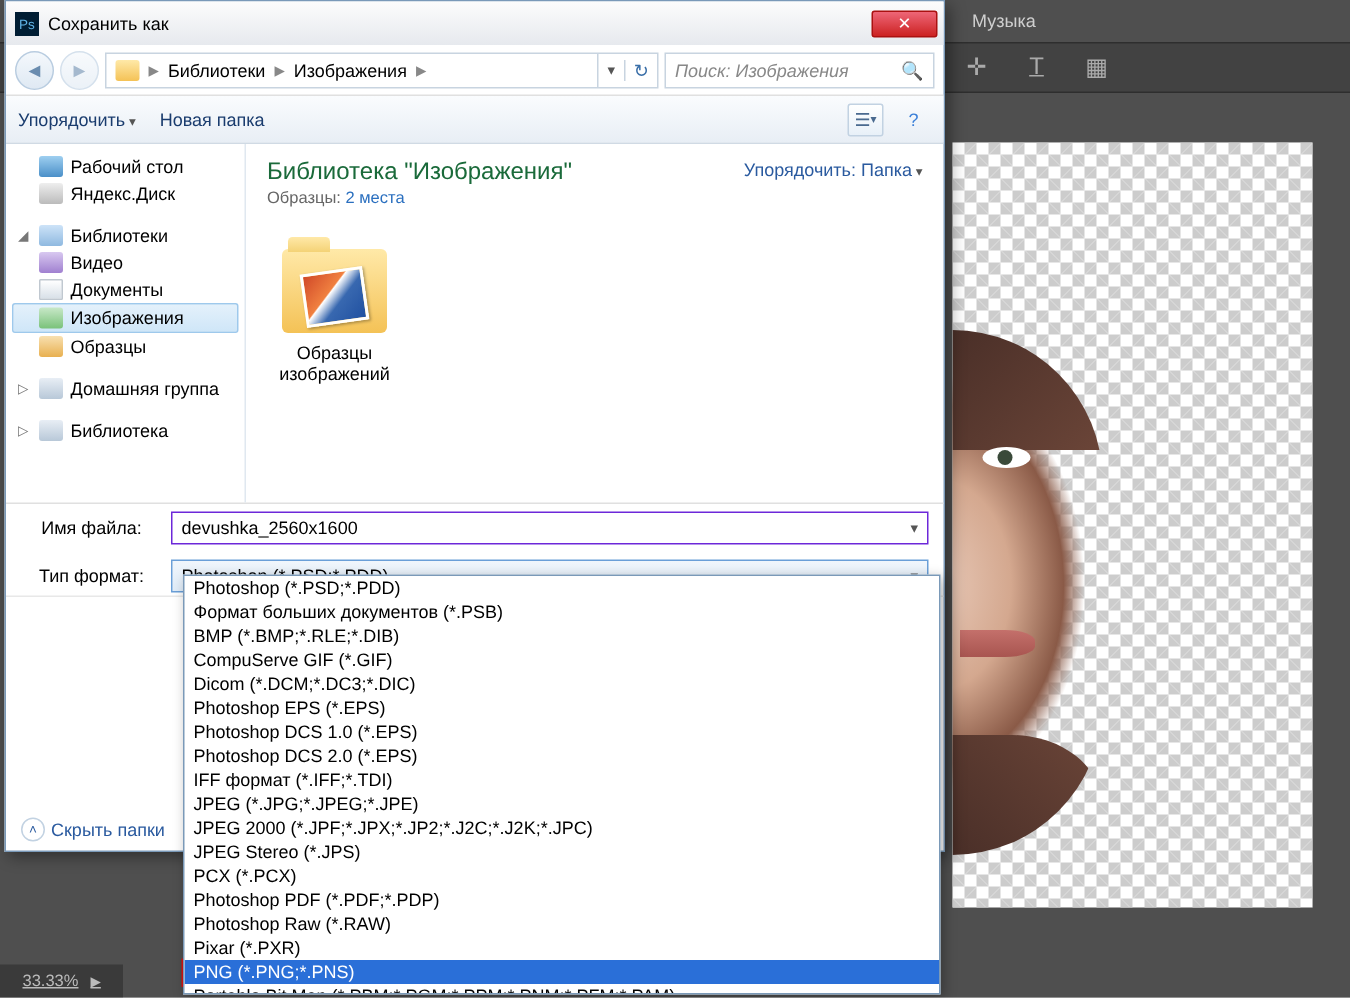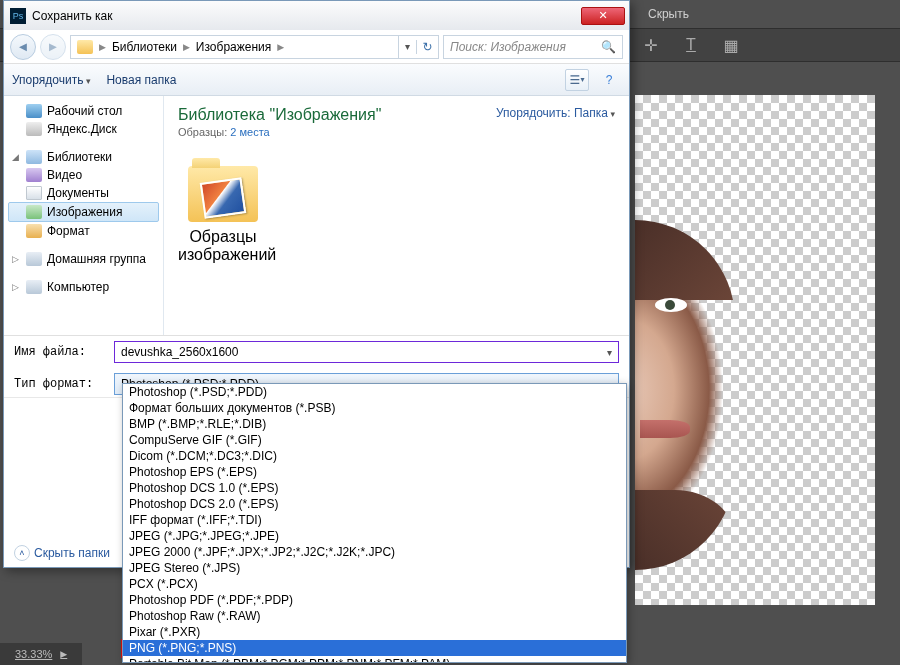--- a/index.html
+++ b/index.html
@@ -68,27 +68,27 @@
 .ticon.doc { background: linear-gradient(#fff,#d8e0e8); border:1px solid #c0c8d0; border-radius: 1px;}
 .ticon.desk{ background: linear-gradient(#9ecff0,#4a8fc8); border-radius:2px;}
 
 .content { flex: 1; padding: 10px 14px; font-size: 12px; position: relative; }
 .content-head { display: flex; justify-content: space-between; align-items: start; }
 .lib-title { color: #1a6a3a; font-size: 16px; }
 .lib-sub { color: #666; font-size: 11px; margin-top: 2px;}
 .lib-sub a { color: #2a6fbf; text-decoration: none; text-align: right;}
 .arrange { font-size: 12px; color: #2a5a9f;}
 .arrange .drop::after{content:" ▾"; font-size:9px; color:#555;}
-.file-item { margin-top: 28px; width: 90px; text-align: center; font-size: 16px;}
+.file-item { margin-top: 28px; width: 90px; text-align: center; font-size: 12px;}
 .folder-icon { width: 70px; height: 56px; margin: 0 auto 6px; position: relative; background: linear-gradient(#ffe9a8,#f4c256); border-radius: 4px;}
 .folder-icon::before { content:''; position:absolute; top:-8px; left:4px; width:28px; height:10px; background: linear-gradient(#ffe9a8,#f4d276); border-radius: 3px 3px 0 0;}
 .folder-icon .thumb { position:absolute; bottom:6px; left:14px; width:42px; height:36px; background: linear-gradient(135deg,#d04828,#f08040 40%,#fff 42%,#3868b0 60%,#2050a0); transform: rotate(-8deg); border:2px solid #fff; box-shadow: 1px 1px 2px rgba(0,0,0,.3);}
 
 .formrow { display: flex; align-items: center; padding: 5px 10px; font-size: 12px; gap: 6px;}
-.formrow label { width: 94px; text-align: left; font-family: Liberation Mono, monospace; }
+.formrow label { width: 94px; text-align: center; }
 .combo { flex: 1; height: 22px; border: 1px solid #6d28d9; background: #fff; display: flex; align-items: center; padding: 0 6px; font-size: 12px; position: relative;}
 .combo.selected { border: 1px solid #6a9fd8; background: linear-gradient(#f0f6fc,#e0ecf8);}
 .combo .arrow { margin-left: auto; color: #555; font-size: 10px;}
 
 
 .dropdown { position: absolute; left: 118px; top: 382px; width: 505px; background: #fff; border: 1px solid #7a99b8; box-shadow: 2px 2px 8px rgba(0,0,0,.3); font-size: 12px; z-index: 10; max-height: 280px; overflow: hidden;}
 .dropdown .opt { padding: 1px 6px; white-space: nowrap; }
 .dropdown .opt.hl { background: #2a6fd8; color: #fff; }
 .redbox { position: absolute; border: 2px solid #d11; pointer-events: none; }
 
@@ -97,21 +97,21 @@
 
 .hide-panel { position:absolute; left:10px; bottom:6px; font-size:12px; color:#2a5a9f; display:flex; align-items:center; gap:4px;}
 .hide-panel .chev{ width:16px;height:16px;border:1px solid #c2d2e2;border-radius:50%;display:flex;align-items:center;justify-content:center;font-size:9px;}
 .dialog-lower { height: 170px; position:relative; border-top:1px solid #e8e8e8;}
 </style>
 </head>
 <body>
 
 <div class="ps-app">
   <div class="ps-menubar">
-    <span>Скрыть</span>
+    <span>Музыка</span>
   </div>
   <div class="ps-toolbar">
     <div class="ps-btn">✛</div>
     <div class="ps-btn">
         <u>T</u>
       </div>
     <div class="ps-btn">▦</div>
   </div>
   <div class="ps-document">
     <div class="portrait">
@@ -191,35 +191,35 @@
         <div class="tree-item">
             <div class="ticon doc"></div>
             <span>Документы</span>
           </div>
         <div class="tree-item selected">
             <div class="ticon pic"></div>
             <span>Изображения</span>
           </div>
         <div class="tree-item">
             <div class="ticon mus"></div>
-            <span>Формат</span>
+            <span>Образцы</span>
           </div>
       </div>
       <div class="tree-group">
         <div class="tree-item lead">
             <span class="exp">▷</span>
             <div class="ticon comp"></div>
             <span>Домашняя группа</span>
           </div>
       </div>
       <div class="tree-group">
         <div class="tree-item lead">
             <span class="exp">▷</span>
             <div class="ticon comp"></div>
-            <span>Компьютер</span>
+            <span>Библиотека</span>
           </div>
       </div>
     </div>
 
     <div class="content">
       <div class="content-head">
         <div>
           <div class="lib-title">Библиотека "Изображения"</div>
           <div class="lib-sub">
             <span>Образцы: </span><a>2 места</a>

